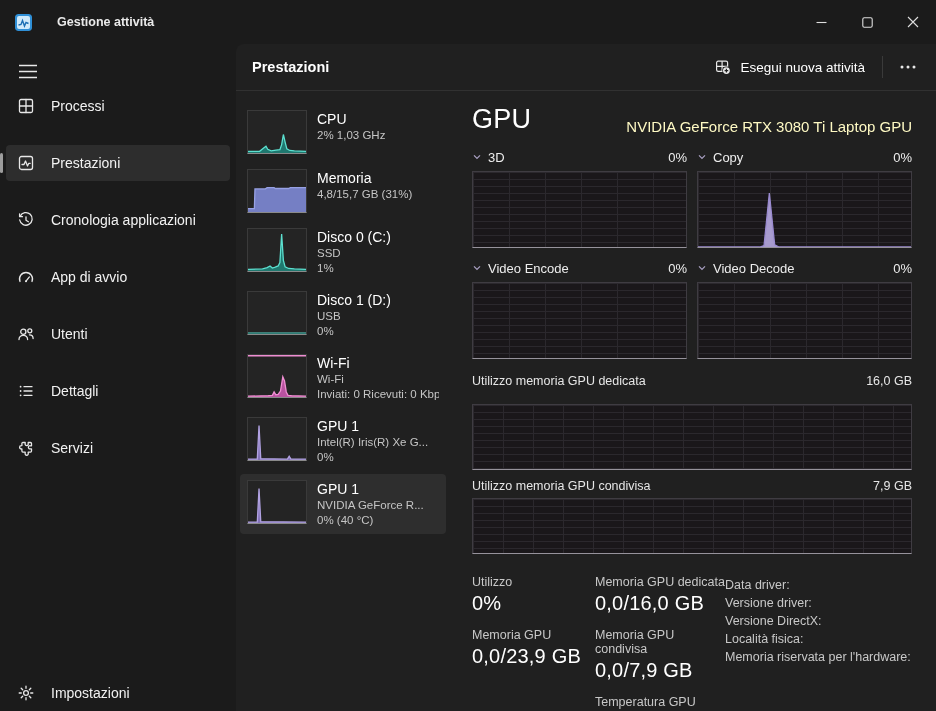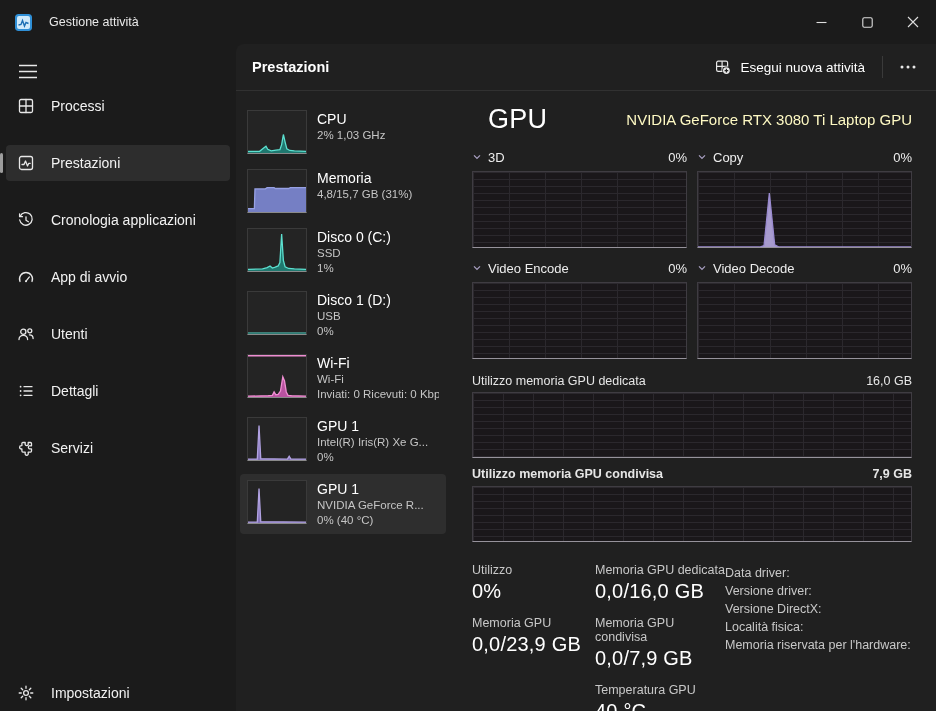--- a/index.html
+++ b/index.html
@@ -5,21 +5,21 @@
   html,body{margin:0;padding:0;}
   body{
     width:936px;height:711px;overflow:hidden;position:relative;
     background:#1b1b1b;
     font-family:"Liberation Sans","DejaVu Sans",sans-serif;
     -webkit-font-smoothing:antialiased;
   }
   
   .titlebar{height:44px;display:flex;align-items:center;}
   .app-icon{width:17px;height:17px;margin-left:15px;border-radius:3px;flex:none;}
-  .titlebar-title{font-size:12.5px;color:#eaeaea;margin-left:17px;}
+  .titlebar-title{font-size:12.5px;color:#eaeaea;margin-left:25px;font-weight:bold;}
   .window-controls{margin-left:auto;display:flex;height:100%;}
   .win-btn{width:46px;height:100%;display:flex;align-items:center;justify-content:center;}
   
   .hamburger{position:absolute;left:9px;top:54px;width:38px;height:34px;display:flex;align-items:center;justify-content:center;border-radius:4px;}
   
   .sidebar-nav{position:absolute;top:88px;left:0;width:236px;display:flex;flex-direction:column;gap:21px;padding:0 6px;box-sizing:border-box;}
   .side-item{height:36px;display:flex;align-items:center;border-radius:4px;position:relative;padding-left:11px;gap:16px;color:#f2f2f2;font-size:14px;}
   .side-item .ico{width:18px;height:18px;display:flex;align-items:center;justify-content:center;flex:none;}
   .side-item.selected{background:#2d2d2d;}
   .side-item.selected::before{content:"";position:absolute;left:-6px;top:8px;bottom:8px;width:3px;border-radius:2px;background:#9d9d9d;}
@@ -36,21 +36,21 @@
   .perf-list{width:206px;flex:none;display:flex;flex-direction:column;gap:3px;}
   .perf-item{display:flex;gap:10px;padding:6px 7px;border-radius:4px;align-items:flex-start;}
   .perf-item.selected{background:#2e2e2e;}
   .mini-chart{width:60px;height:44px;background:#242424;border:1px solid #3a3a3a;border-bottom-color:#8a8a8a;flex:none;box-sizing:border-box;}
   .mini-chart svg{width:100%;height:100%;display:block;}
   .perf-text{min-width:0;padding-top:0px;}
   .perf-title{font-size:14px;color:#ffffff;line-height:18px;}
   .perf-line{font-size:11.5px;color:#c5c5c5;line-height:15px;white-space:nowrap;overflow:hidden;max-width:126px;}
   
   .detail{margin-left:26px;width:440px;}
-  .gpu-header{display:flex;align-items:center;margin:0 0 15px 16px;gap:48px;}
+  .gpu-header{display:flex;align-items:flex-end;margin:0 0 15px 0;gap:48px;}
   .gpu-title{font-size:27px;color:#ffffff;flex:1;letter-spacing:0.3px;}
   .gpu-name{font-size:15px;color:#fef9c3;}
   .engine-grid{display:grid;grid-template-columns:215px 215px;column-gap:10px;row-gap:13px;}
   .engine-label-row{display:flex;align-items:center;font-size:13px;color:#ededed;margin-bottom:6px;}
   .engine-name{margin-left:6px;flex:1;}
   .engine-value{margin-left:auto;}
   .gpu-chart{position:relative;background-color:#1a171a;
     background-image:linear-gradient(#2b282d 1px,transparent 1px),linear-gradient(90deg,#2b282d 1px,transparent 1px);
     background-size:100% 7px,36px 100%;
     border:1px solid #3f3c42;border-bottom:1px solid #96929b;box-sizing:border-box;}
@@ -347,28 +347,28 @@
                   <path d="M2 3.4 L5 6.4 L8 3.4" fill="none" stroke="#a79ec0" stroke-width="1.3"></path>
                 </svg></span>
       <span class="engine-name">Video Decode</span>
       <span class="engine-value">0%</span>
     </div>
     <div class="gpu-chart engine-chart"></div>
   </div>
         </div>
       <div id="memory-charts">
   <div style="margin-top:15px;">
-    <div class="mem-label-row" style="margin-bottom:4px;">
+    <div class="mem-label-row" style="margin-bottom:16px;">
       <span>Utilizzo memoria GPU dedicata</span>
       <span class="mem-value">16,0 GB</span>
     </div>
     <div class="gpu-chart" style="height:66px;background-size:100% 7px,30px 100%;"></div>
   </div>
   <div style="margin-top:9px;">
-    <div class="mem-label-row" style="margin-bottom:5px;font-weight:bold;">
+    <div class="mem-label-row" style="margin-bottom:5px;">
       <span>Utilizzo memoria GPU condivisa</span>
       <span class="mem-value">7,9 GB</span>
     </div>
     <div class="gpu-chart" style="height:56px;background-size:100% 7px,30px 100%;"></div>
   </div>
         </div>
       <div class="stats">
         <div class="stats-col1" id="stats-col1">
   <div class="stat">
     <div class="stat-label">Utilizzo</div>

